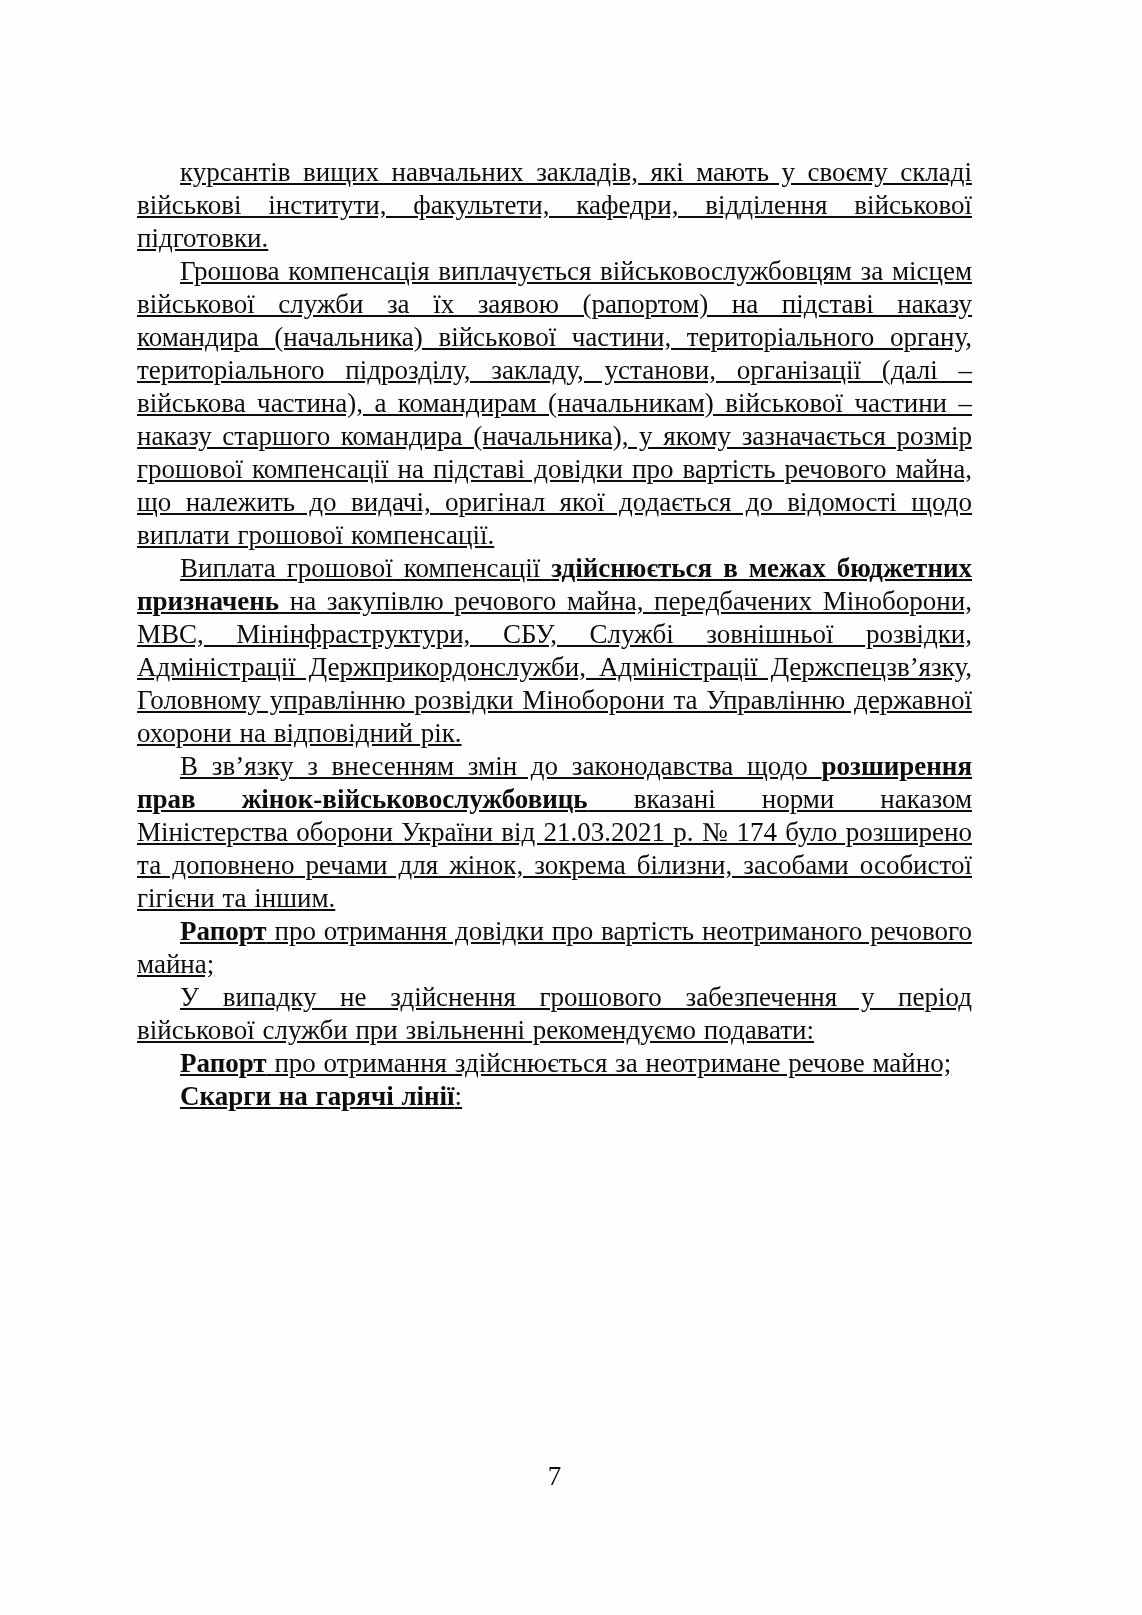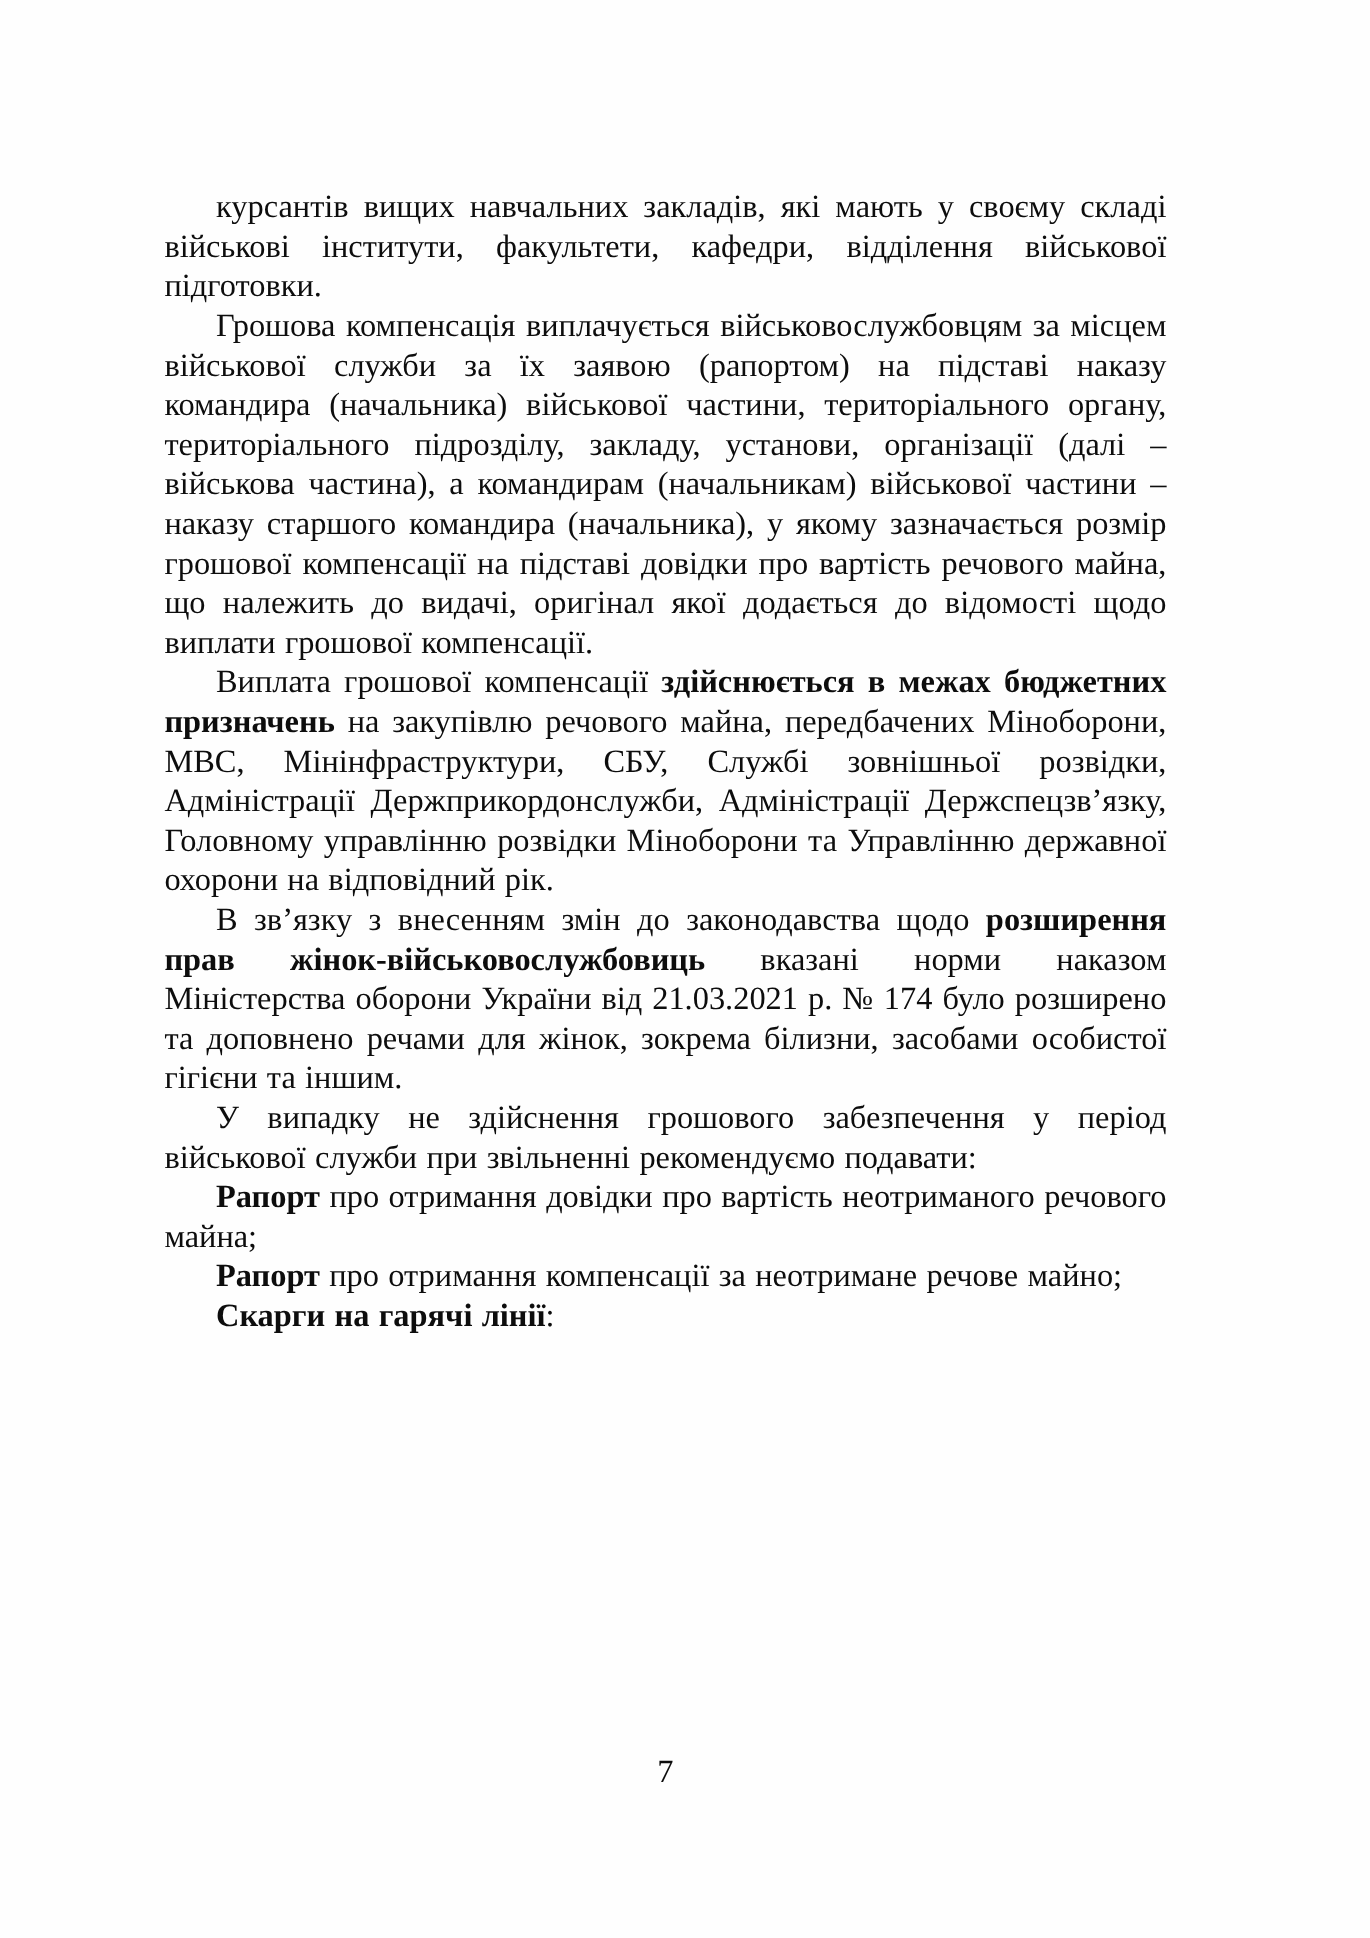--- a/index.html
+++ b/index.html
@@ -26,20 +26,21 @@
     top: 156px;
     width: 835px;
   }
   .para {
     margin: 0;
     text-align: justify;
     text-indent: 43px;
     font-size: 27px;
     line-height: 33px;
     word-spacing: 1px;
+    text-decoration: underline;
   }
   .para .bold {
     font-weight: bold;
   }
   .footer {
     position: absolute;
     top: 1460px;
     left: 137px;
     width: 835px;
     text-align: center;
@@ -49,21 +50,21 @@
 </style>
 </head>
 <body>
 
 <div class="sheet">
   <div class="text-block" id="text-block">
       <p class="para"><span>курсантів вищих навчальних закладів, які мають у своєму складі військові інститути, факультети, кафедри, відділення військової підготовки.</span></p>
       <p class="para"><span>Грошова компенсація виплачується військовослужбовцям за місцем військової служби за їх заявою (рапортом) на підставі наказу командира (начальника) військової частини, територіального органу, територіального підрозділу, закладу, установи, організації (далі – військова частина), а командирам (начальникам) військової частини – наказу старшого командира (начальника), у якому зазначається розмір грошової компенсації на підставі довідки про вартість речового майна, що належить до видачі, оригінал якої додається до відомості щодо виплати грошової компенсації.</span></p>
       <p class="para"><span>Виплата грошової компенсації </span><span class="bold">здійснюється в межах бюджетних призначень</span><span> на закупівлю речового майна, передбачених Міноборони, МВС, Мінінфраструктури, СБУ, Службі зовнішньої розвідки, Адміністрації Держприкордонслужби, Адміністрації Держспецзв’язку, Головному управлінню розвідки Міноборони та Управлінню державної охорони на відповідний рік.</span></p>
       <p class="para"><span>В зв’язку з внесенням змін до законодавства щодо </span><span class="bold">розширення прав жінок-військовослужбовиць</span><span> вказані норми наказом Міністерства оборони України від 21.03.2021 р. № 174 було розширено та доповнено речами для жінок, зокрема білизни, засобами особистої гігієни та іншим.</span></p>
+      <p class="para"><span class="bold">Рапорт</span><span> про отримання довідки про вартість неотриманого речового майна;</span></p>
       <p class="para"><span>У випадку не здійснення грошового забезпечення у період військової служби при звільненні рекомендуємо подавати:</span></p>
-      <p class="para"><span class="bold">Рапорт</span><span> про отримання довідки про вартість неотриманого речового майна;</span></p>
-      <p class="para"><span class="bold">Рапорт</span><span> про отримання компенсації за неотримане речове майно;</span></p>
+      <p class="para"><span class="bold">Рапорт</span><span> про отримання здійснюється за неотримане речове майно;</span></p>
       <p class="para"><span class="bold">Скарги на гарячі лінії</span><span>:</span></p>
     </div>
   <div class="footer">
     <span>7</span>
   </div>
 </div>
 
 </body></html>

